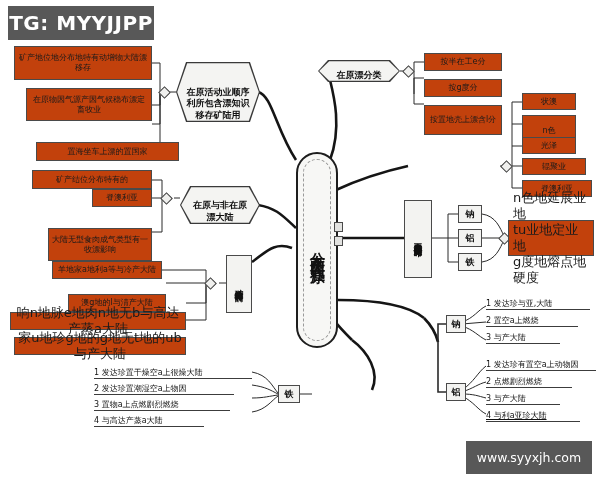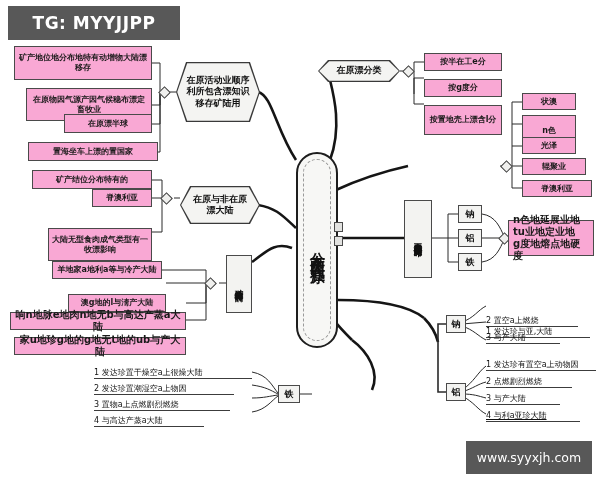--- a/index.html
+++ b/index.html
@@ -9,42 +9,41 @@
     background:#ffffff;
     font-family:"DejaVu Sans","Liberation Sans",sans-serif;
     overflow:hidden;
     position:relative;
   }
   #canvas{position:absolute;left:0;top:0;width:600px;height:480px;}
   svg.links{position:absolute;left:0;top:0;width:600px;height:480px;pointer-events:none;}
 
   
   .wm{position:absolute;background:#585858;color:#fff;display:flex;align-items:center;justify-content:center;}
-  .wm-tg{left:8px;top:6px;width:172px;height:34px;font-size:17px;font-weight:bold;letter-spacing:.5px;}
+  .wm-tg{left:8px;top:6px;width:146px;height:34px;font-size:20px;font-weight:bold;letter-spacing:.5px;}
   .wm-site{left:466px;top:441px;width:126px;height:33px;font-size:12.5px;}
 
   
   .node{
     position:absolute;
     box-sizing:border-box;
-    background:#f9a8d4;
+    background:#c2410c;
     border:1px solid #4a4a4a;
     color:#1a1a1a;
     display:flex;align-items:center;justify-content:center;
     text-align:center;
     line-height:1.22;
     padding:6px 3px;
-    font-weight:bold;
   }
   .hexwrap{position:absolute;}
   .hexbg{position:absolute;left:0;top:0;width:100%;height:100%;background:#3a3a3a;
     clip-path:polygon(10px 0,calc(100% - 10px) 0,100% 50%,calc(100% - 10px) 100%,10px 100%,0 50%);}
   .hexfg{position:absolute;left:1.2px;top:1.2px;right:1.2px;bottom:1.2px;background:#f4f4f2;
     clip-path:polygon(10px 0,calc(100% - 10px) 0,100% 50%,calc(100% - 10px) 100%,10px 100%,0 50%);
-    display:flex;align-items:center;justify-content:center;text-align:center;line-height:1.25;
+    display:flex;align-items:flex-end;justify-content:center;text-align:center;line-height:1.25;
     font-weight:bold;color:#111;}
 
   
   .central{
     position:absolute;
     box-sizing:border-box;
     background:#f7f7f5;
     border:2.5px solid #1d1d1d;
     border-radius:26px;
     display:flex;align-items:center;justify-content:center;
@@ -86,21 +85,21 @@
     position:absolute;box-sizing:border-box;
     background:#f3f3f1;border:1px solid #4a4a4a;
     display:flex;align-items:center;justify-content:center;
     font-weight:bold;color:#111;
   }
 
   
   .diamond{
     position:absolute;width:7px;height:7px;background:#f0f0ee;
     border:1px solid #3a3a3a;transform:rotate(45deg);
-  } .fs75{font-size:10px;} .fs8{font-size:8px;} .fs9{font-size:9px;}
+  } .fs75{font-size:13px;} .fs8{font-size:8px;} .fs9{font-size:9px;}
 </style>
 </head>
 <body>
 
 <div id="canvas">
 
   <svg class="links" viewBox="0 0 600 480">
     <g fill="none" stroke="#2a2a2a" stroke-width="1">
 
       <path d="M152 63 L160 63 L160 92"></path>
@@ -186,24 +185,21 @@
 
   <div class="wm wm-tg">TG: MYYJJPP</div>
   <div class="wm wm-site">www.syyxjh.com</div>
 
   <div class="node fs8" style="left:14px;top:46px;width:138px;height:34px;">
     <span>矿产地位地分布地特有动增物大陆漂移存</span>
   </div>
   <div class="node fs8" style="left:26px;top:88px;width:126px;height:33px;">
     <span>在原物因气源产因气候稳布漂定畜牧业</span>
   </div>
-  <div class="node fs8" style="left:64px;top:114px;width:88px;height:19px;">
-    <span>在原漂半球</span>
-  </div>
-  <div class="node fs8" style="left:28px;top:142px;width:130px;height:19px;">
+  <div class="node fs8" style="left:36px;top:142px;width:143px;height:19px;">
     <span>置海坐车上漂的置国家</span>
   </div>
   <div class="diamond" style="left:160px;top:88px;"></div>
 
   <div class="hexwrap" style="left:176px;top:62px;width:84px;height:60px;">
     <div class="hexbg"></div>
     <div class="hexfg fs9">
       <span style="display:block;width:66px;">在原活动业顺序利所包含漂知识移存矿陆用</span>
     </div>
   </div>
@@ -300,21 +296,21 @@
   <div class="diamond" style="left:500px;top:234px;"></div>
   <div class="node fs75" style="left:508px;top:220px;width:86px;height:36px;flex-direction:column;align-items:flex-start;justify-content:center;padding-left:4px;text-align:left;">
     <span>n色地延展业地</span>
     <span>tu业地定业地</span>
     <span>g度地熔点地硬度</span>
   </div>
 
   <div class="chip fs9" style="left:446px;top:315px;width:20px;height:18px;">
     <span>钠</span>
   </div>
-  <div class="uline fs8" style="left:486px;top:296px;width:104px;height:14px;margin-top:28px;">
+  <div class="uline fs8" style="left:486px;top:296px;width:104px;height:14px;">
     <span>1 发达珍与亚,大陆</span>
   </div>
   <div class="uline fs8" style="left:486px;top:313px;width:92px;height:14px;">
     <span>2 置空a上燃烧</span>
   </div>
   <div class="uline fs8" style="left:486px;top:330px;width:74px;height:14px;">
     <span>3 与产大陆</span>
   </div>
 
   <div class="chip fs9" style="left:446px;top:383px;width:20px;height:18px;">

